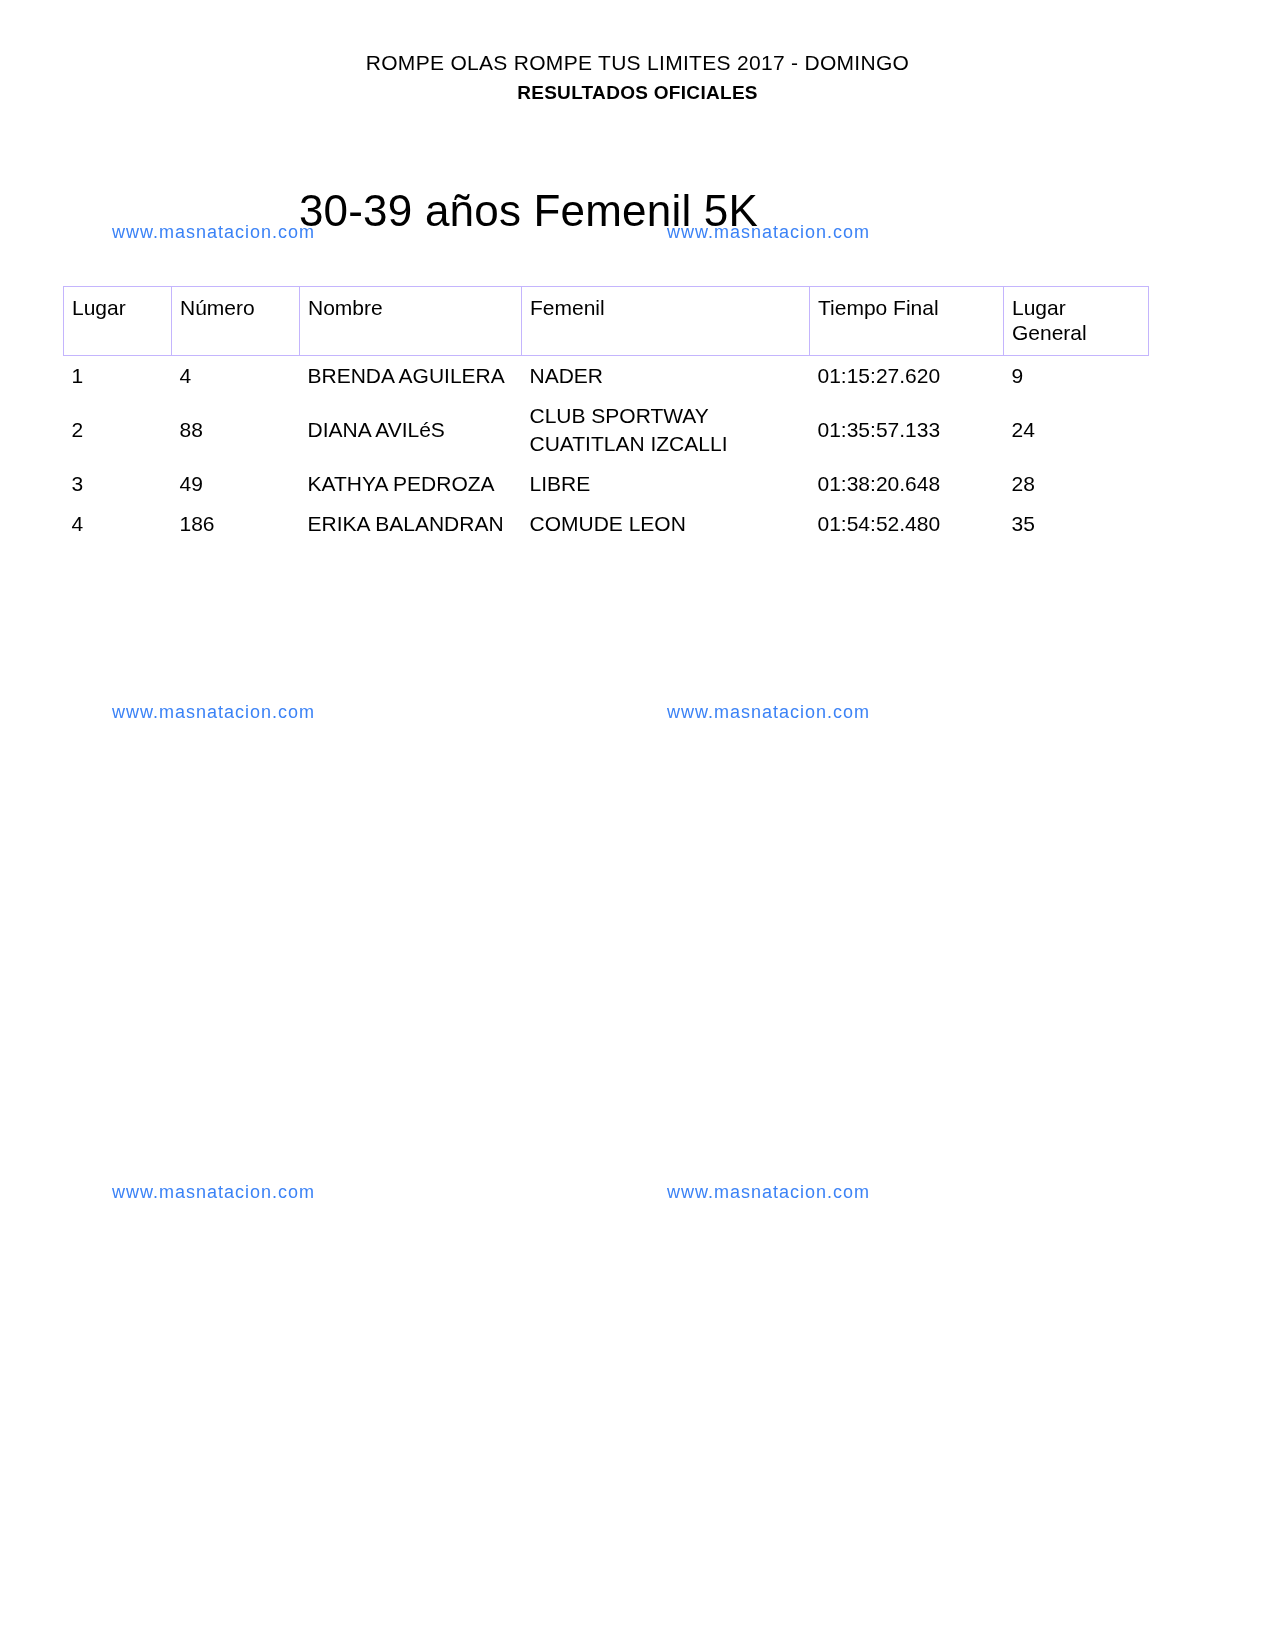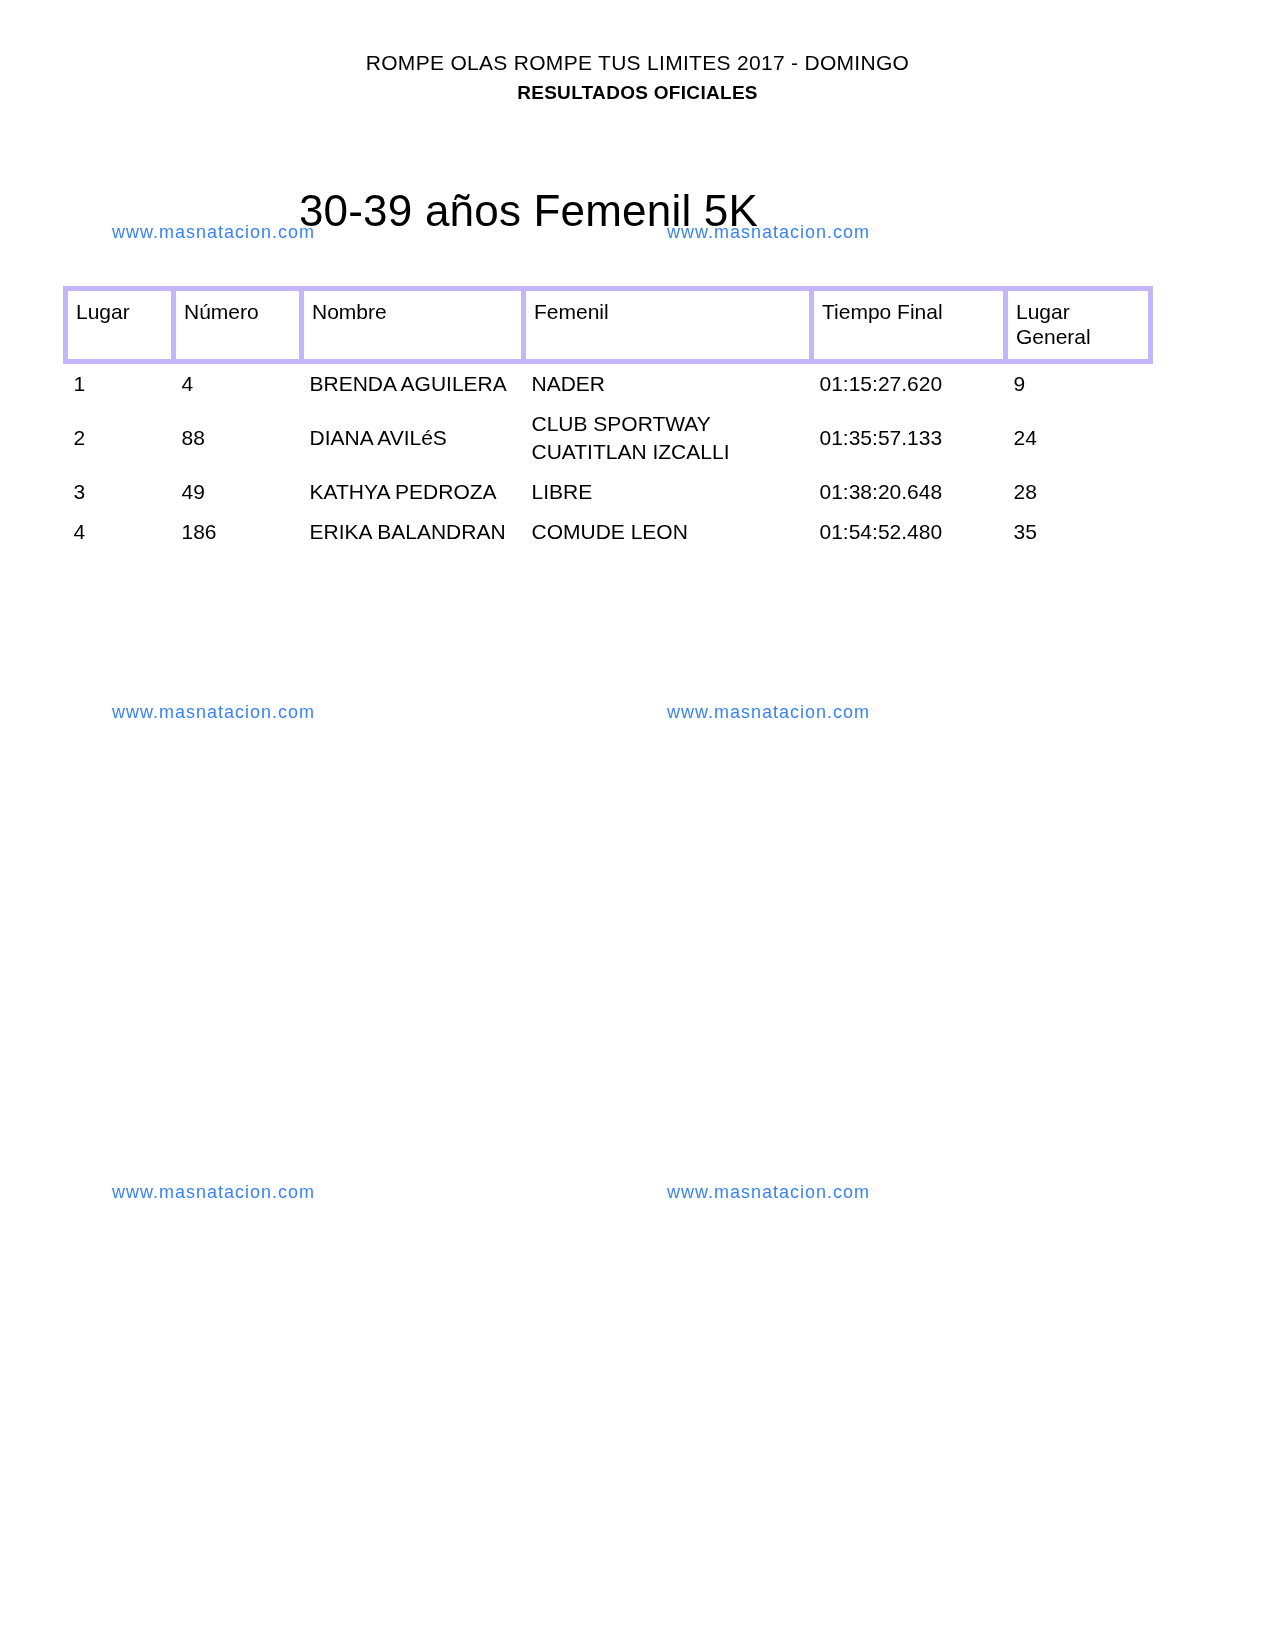--- a/index.html
+++ b/index.html
@@ -88,21 +88,21 @@
     font-size: 21px;
   }
   table.results col.c-lugar    { width: 108px; }
   table.results col.c-numero   { width: 128px; }
   table.results col.c-nombre   { width: 222px; }
   table.results col.c-equipo   { width: 288px; }
   table.results col.c-tiempo   { width: 194px; }
   table.results col.c-general  { width: 145px; }
 
   table.results thead th {
-    border: 5px solid #c4b5fd;
+    border: 1px solid #c4b5fd;
     font-weight: normal;
     text-align: left;
     padding: 8px 6px 8px 8px;
     vertical-align: top;
     line-height: 25px;
     height: 52px;
     background: #ffffff;
   }
   table.results tbody td {
     border: none;

